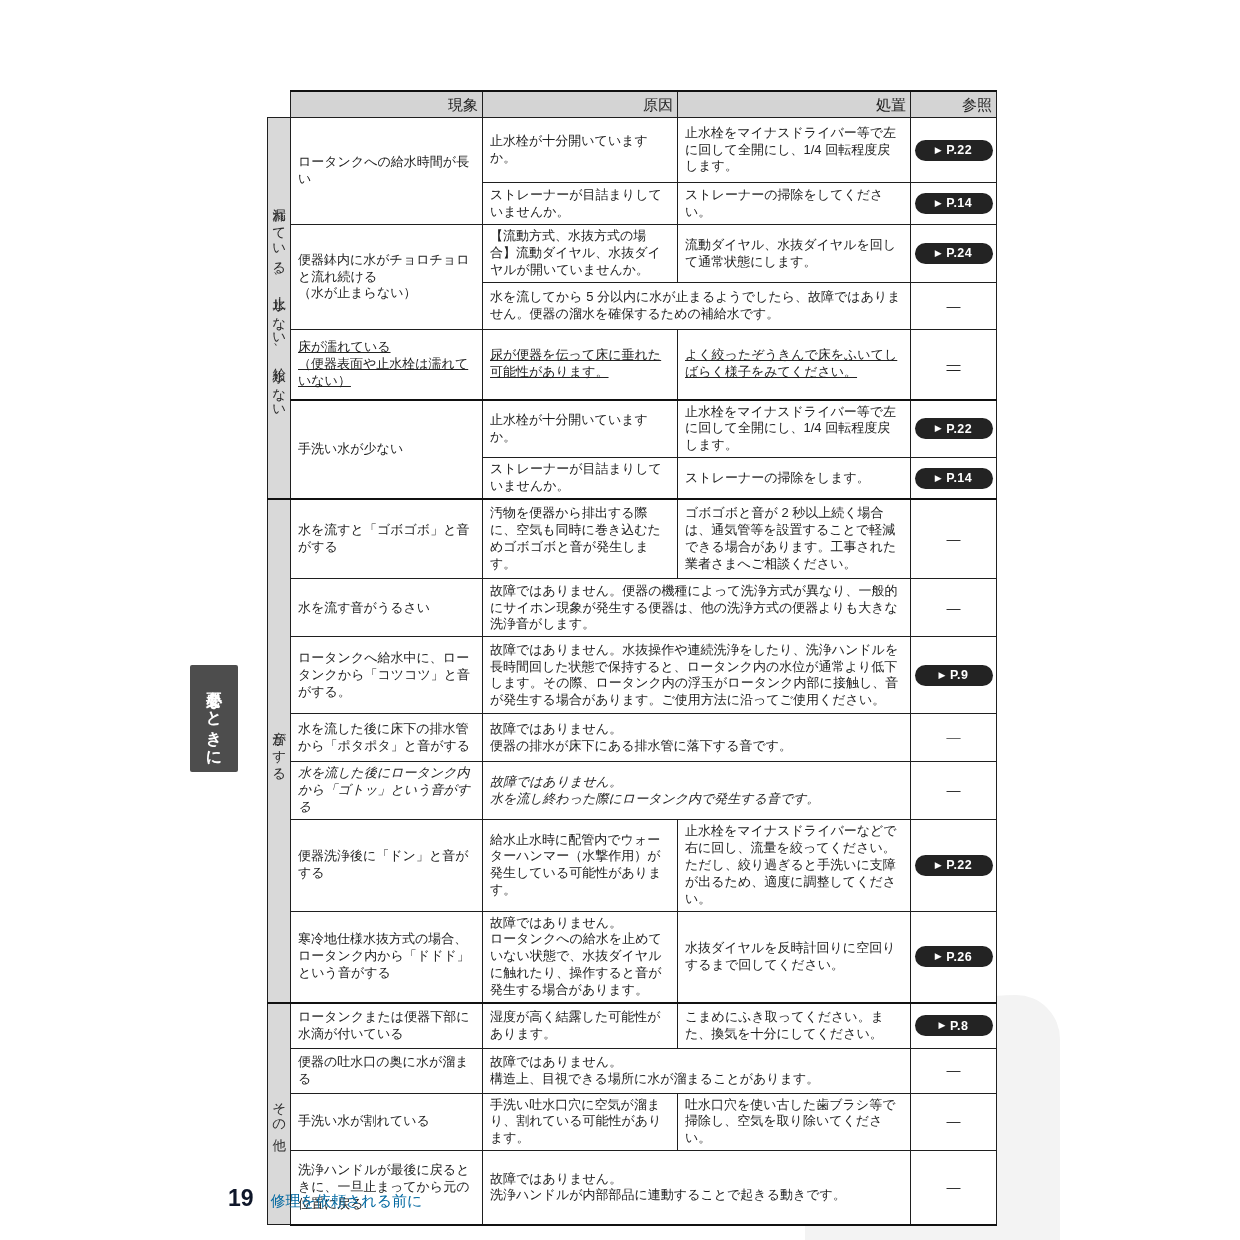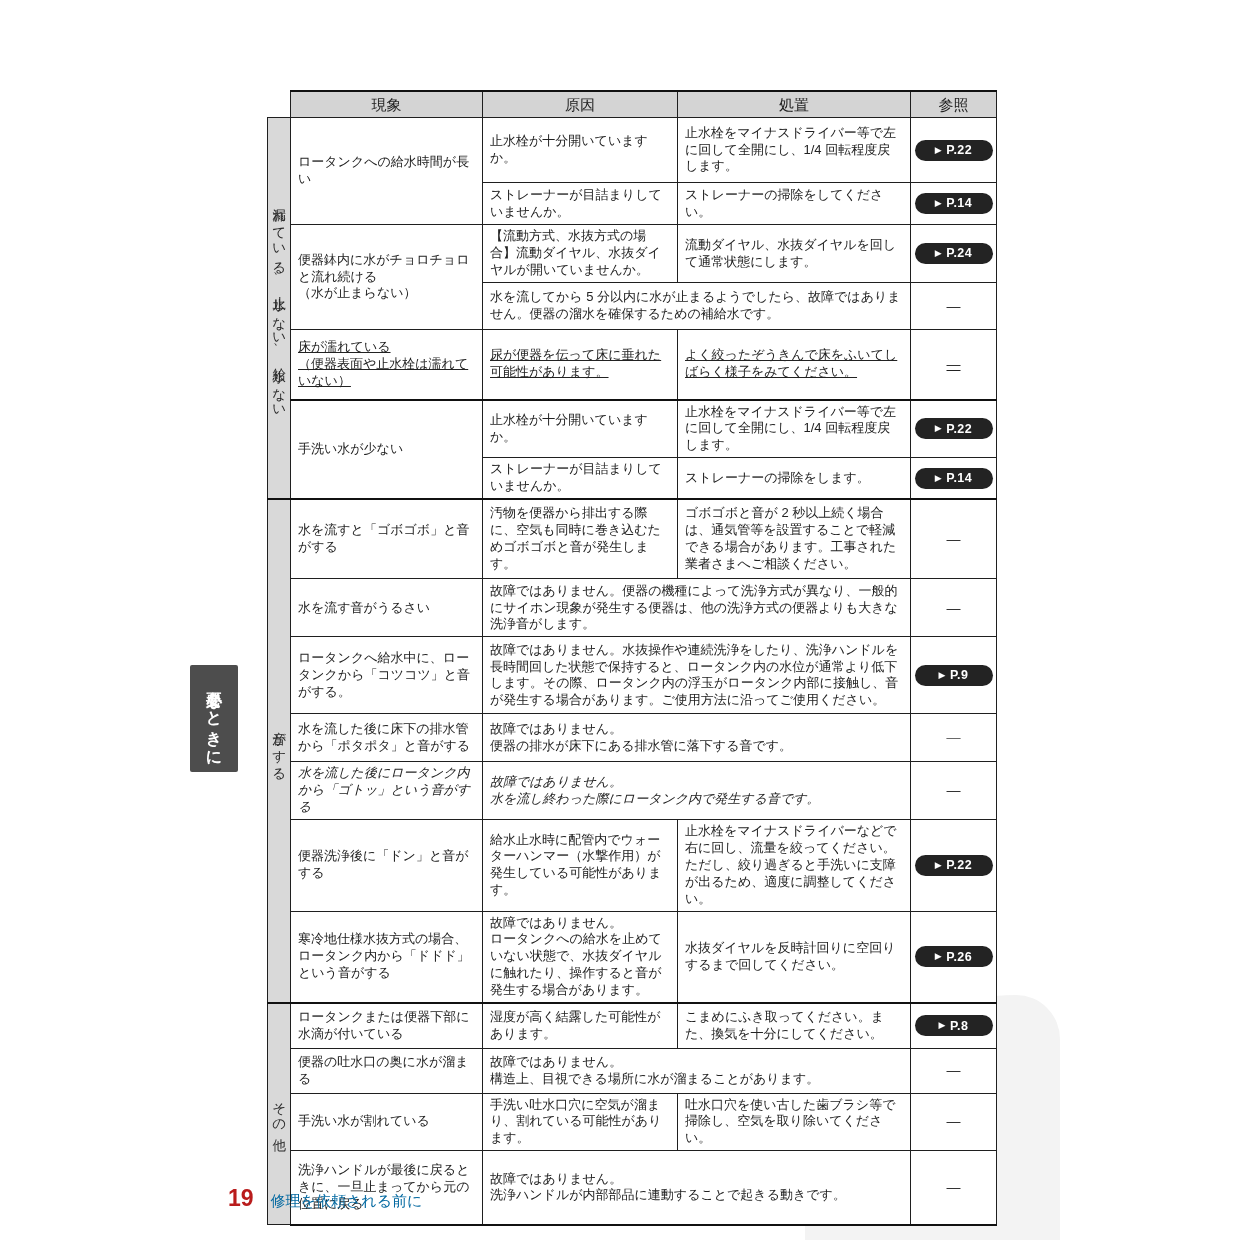--- a/index.html
+++ b/index.html
@@ -34,21 +34,21 @@
     border-collapse:collapse;table-layout:fixed;z-index:1;
     background:transparent;
   }
   table.ts td{
     border:1px solid #1f1f1f;background:#fff;
     font-size:13px;line-height:1.3;color:#222;
     padding:3px 7px;vertical-align:middle;
     white-space:pre-line;word-break:break-all;
   }
   table.ts thead td.h{
-    background:#d4d4d4;text-align:center;font-size:15px;height:23px;
+    background:#d4d4d4;text-align:right;font-size:15px;height:23px;
     padding:1px 4px;border-top:2px solid #111;white-space:nowrap;
   }
   table.ts thead td.corner{border:none;background:transparent;}
   table.ts td.group-cell{
     background:#d9d9d9;padding:2px 0;text-align:center;vertical-align:middle;
   }
   table.ts td.group-cell .vtext{
     writing-mode:vertical-rl;text-orientation:upright;
     display:inline-block;font-size:13.5px;letter-spacing:2px;color:#2a2a2a;line-height:1;
   }
@@ -62,21 +62,21 @@
     font-weight:bold;font-size:12.5px;letter-spacing:.5px;white-space:nowrap;
   }
   .badge .arr{font-size:9px;line-height:1;transform:translateY(-0.5px);}
   .dash{font-size:14px;color:#333;}
 
   
   .footer{
     position:absolute;left:228px;top:1185px;z-index:1;
     display:flex;align-items:baseline;gap:17px;
   }
-  .footer .pnum{font-size:23px;font-weight:bold;color:#b91c1c;}
+  .footer .pnum{font-size:23px;font-weight:bold;color:#0f172a;}
   .footer .ptitle{font-size:15px;color:#0369a1;}
 </style>
 </head>
 <body>
 
 <div class="page">
 
   <div class="blob"></div>
 
   <div class="side-tab">

